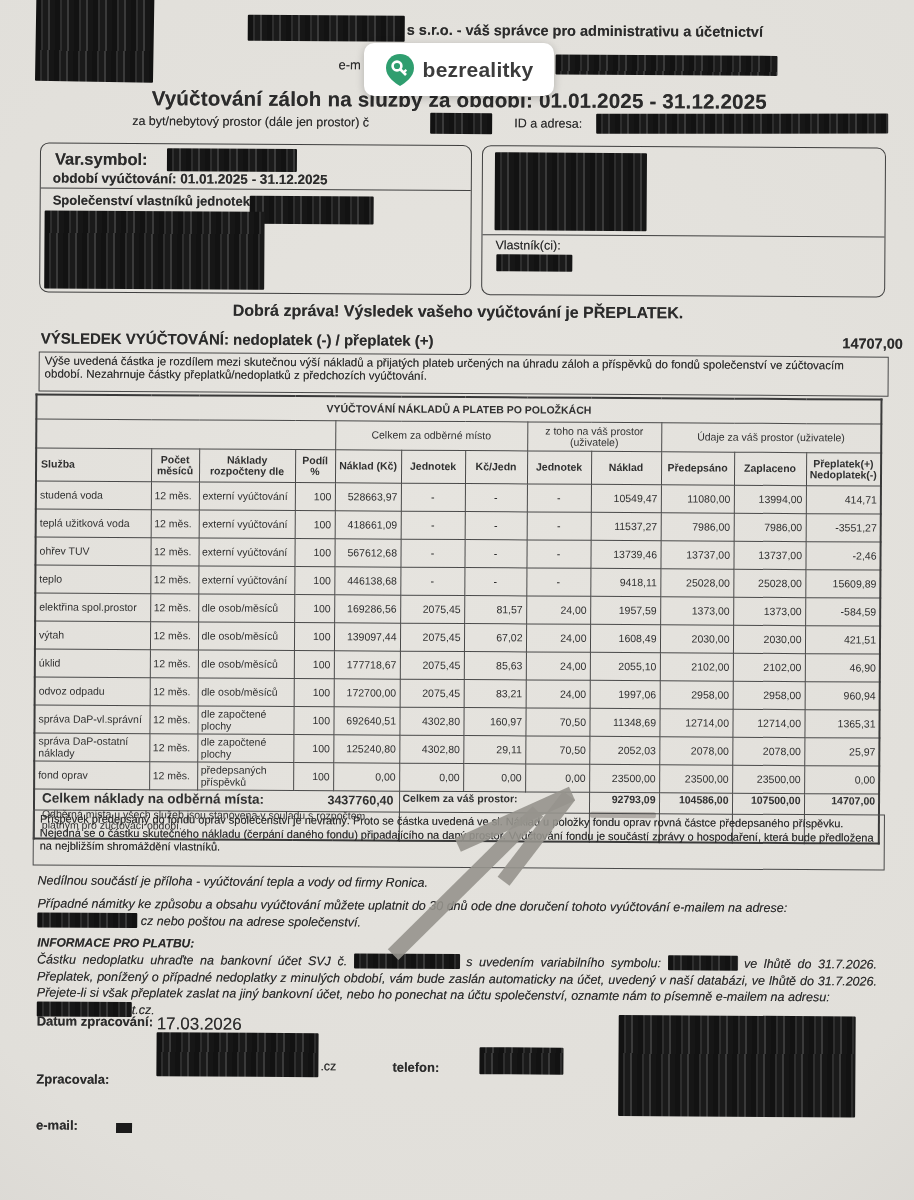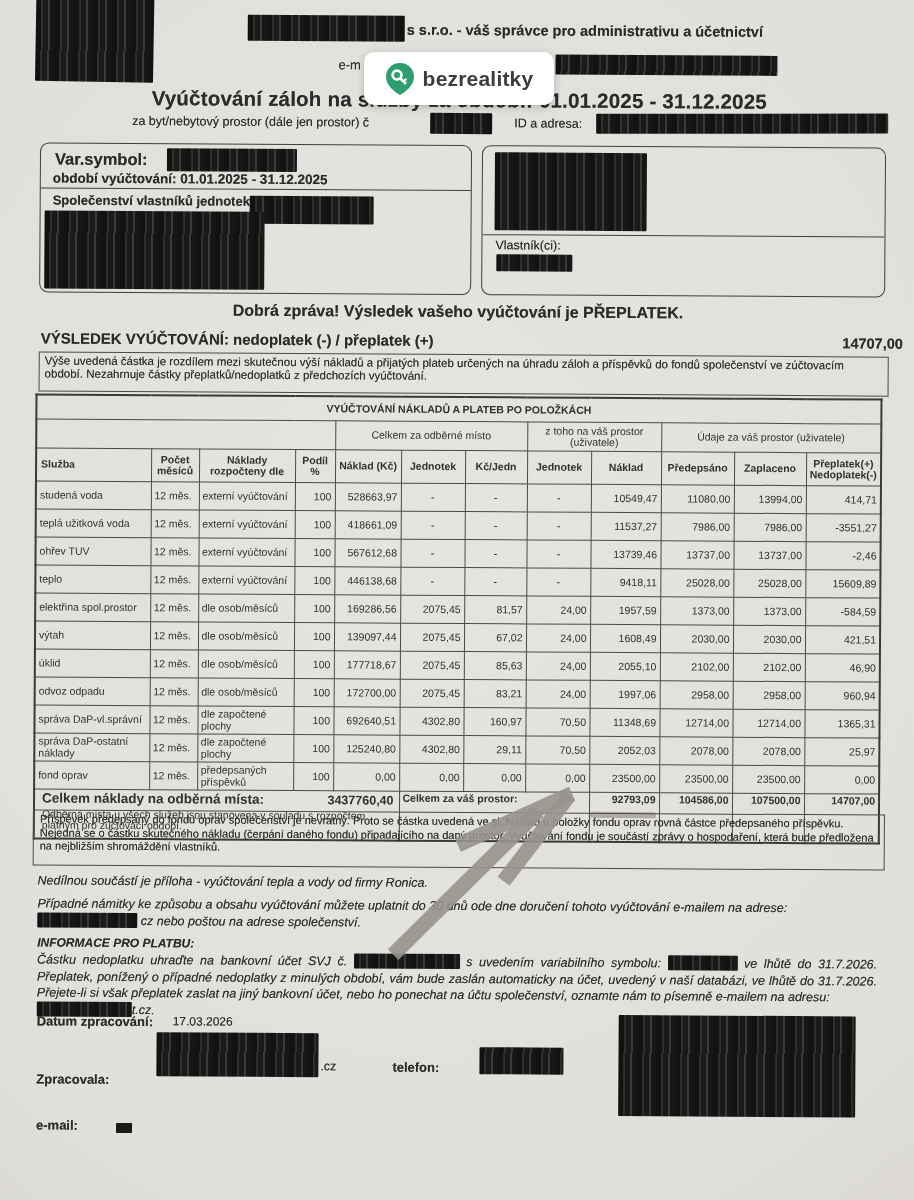--- a/index.html
+++ b/index.html
@@ -32,21 +32,21 @@
   td.ac{text-align:center;}
   tr.tot td{height:46px;vertical-align:top;font-weight:bold;}
   .totleft{display:flex;justify-content:space-between;align-items:baseline;padding:2px 2px 0 4px;}
   .totleft .l{font-size:13.5px;}
   .totleft .v{font-size:12.5px;}
   .totnote{font-size:10.5px;font-weight:normal;line-height:11.5px;padding:3px 4px 0 4px;}
   .midlab{font-size:13.5px;padding:3px 0 0 10px;}
   .totval{font-size:12px;text-align:right;padding:4px 4px 0 0;position:relative;}
   .smudge{position:absolute;right:3px;top:19px;width:66px;height:6px;background:#a29e98;opacity:.8;border-radius:2px;}
   .badge{
-    position:absolute;left:364px;top:52px;width:190px;height:53px;background:#fff;border-radius:10px;
+    position:absolute;left:364px;top:43px;width:190px;height:53px;background:#fff;border-radius:10px;
     box-shadow:0 2px 8px rgba(0,0,0,.22);display:flex;align-items:center;justify-content:center;gap:8px;
   }
   .badge-text{font-size:21px;font-weight:bold;color:#3c3c3c;letter-spacing:.2px;}
   .inl-redact{display:inline-block;height:15px;vertical-align:-3px;}
 </style>
 </head>
 <body>
 
 <div class="page">
   <div class="tilt">
@@ -319,21 +319,21 @@
       <span>s uvedením variabilního symbolu:</span>
       <span class="inl-redact redact" style="width:70px;"></span>
       <span>ve lhůtě do 31.7.2026.</span>
       <span>Přeplatek, ponížený o případné nedoplatky z minulých období, vám bude zaslán automaticky na účet, uvedený v naší databázi, ve lhůtě do 31.7.2026.</span>
       <span>Přejete-li si však přeplatek zaslat na jiný bankovní účet, nebo ho ponechat na účtu společenství, oznamte nám to písemně e-mailem na adresu:</span>
       <br>
       <span class="inl-redact redact" style="width:95px;"></span><span>t.cz.</span>
     </div>
 
     <div class="abs doc-text b" style="left:40px;top:1016px;font-size:13px;">Datum zpracování:</div>
-    <div class="abs doc-text" style="left:176px;top:1016px;font-size:12px;">17.03.2026</div>
+    <div class="abs doc-text" style="left:160px;top:1016px;font-size:17px;">17.03.2026</div>
     <div class="abs doc-text b" style="left:40px;top:1038px;font-size:13px;margin-top:36px;">Zpracovala:</div>
     <div class="abs doc-text b" style="left:40px;top:1120px;font-size:13px;">e-mail:</div>
     <div class="abs redact" style="left:160px;top:1034px;width:162px;height:44px;"></div>
     <div class="abs doc-text" style="left:324px;top:1060px;font-size:12.5px;">.cz</div>
     <div class="abs doc-text b" style="left:396px;top:1060px;font-size:13px;">telefon:</div>
     <div class="abs redact" style="left:483px;top:1047px;width:84px;height:27px;"></div>
     <div class="abs redact" style="left:622px;top:1014px;width:237px;height:101px;"></div>
     <div class="abs" style="left:120px;top:1125px;width:16px;height:10px;background:#1b1b1b;"></div>
 
     <svg class="abs" style="left:368px;top:775px;" width="300" height="190" viewBox="0 0 300 190">

